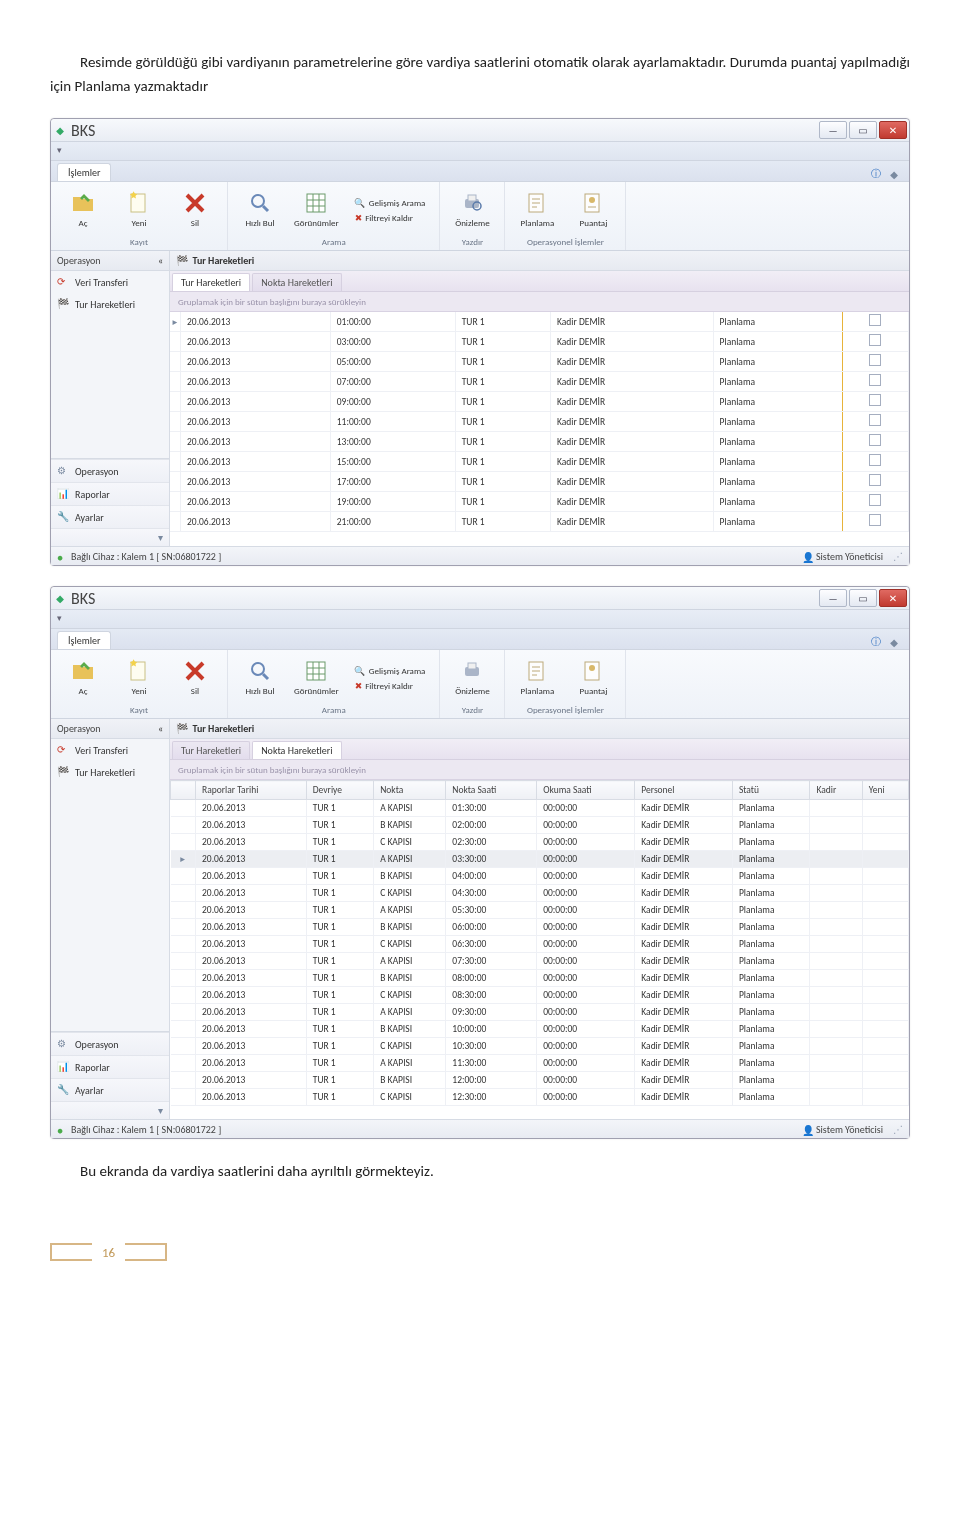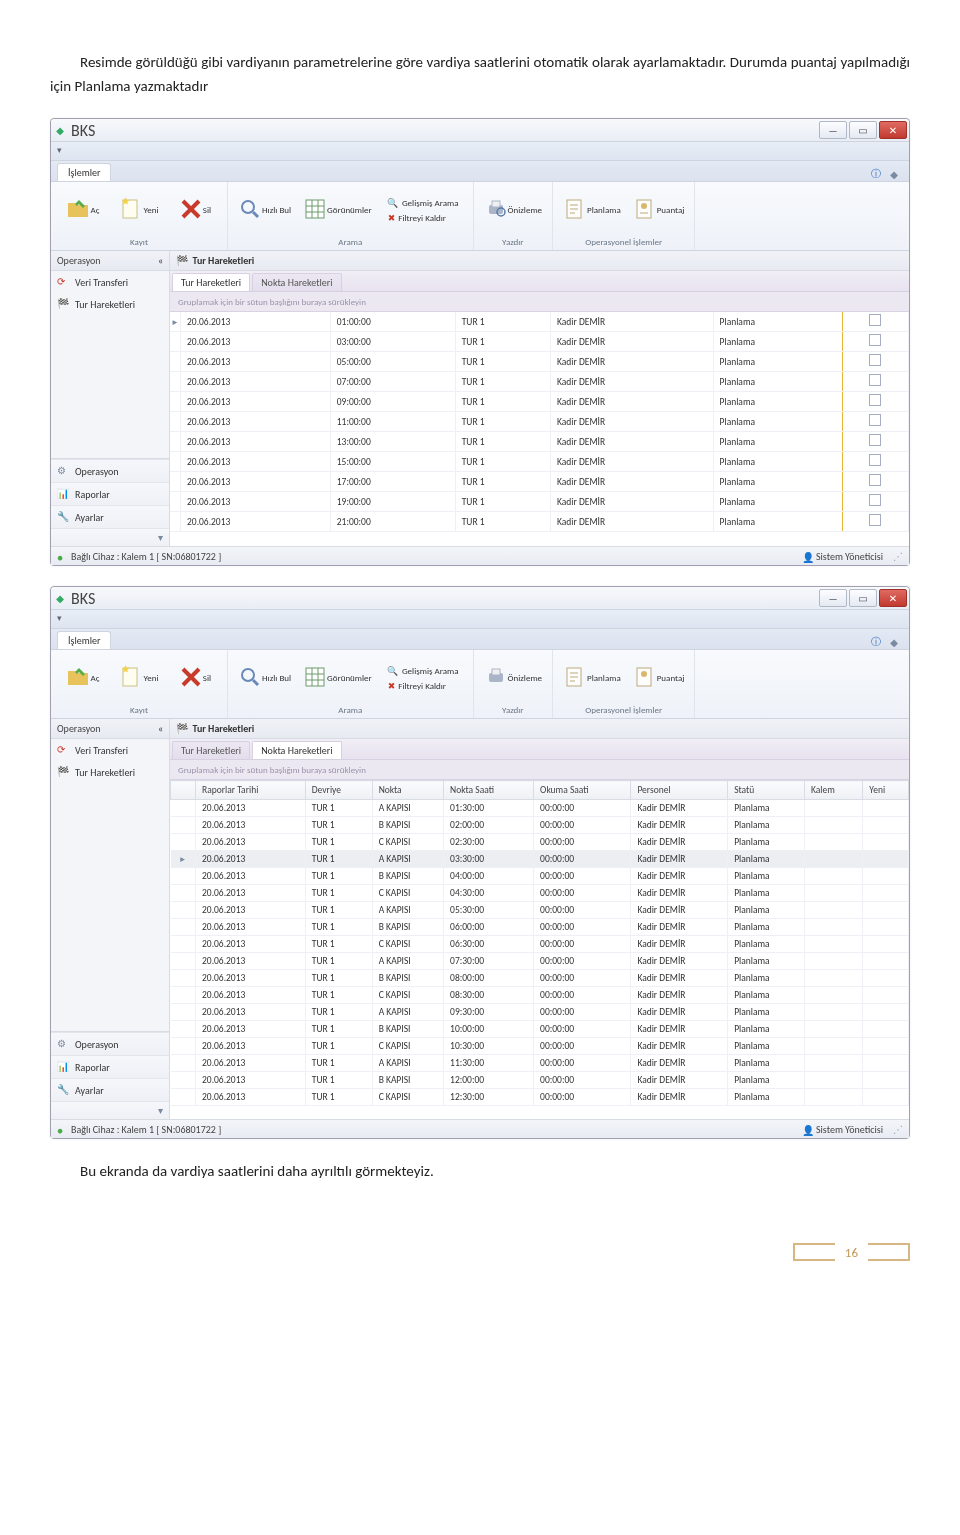--- a/index.html
+++ b/index.html
@@ -13,21 +13,21 @@
   .tb-btn.close{background:linear-gradient(#e06a62,#c13a30);color:#fff;border-color:#a03028;}
   .qat { display:flex;align-items:center;background:linear-gradient(#e8edf6,#dfe5f0);height:18px;padding:0 6px;border-bottom:1px solid #cfd5e0;}
   .qat-ico{width:14px;height:14px;font-size:9px;color:#667;}
   .ribbon-tabs{display:flex;align-items:flex-end;background:linear-gradient(#e4eaf4,#dbe1ee);height:20px;padding-left:6px;border-bottom:1px solid #cfd5e0;}
   .ribbon-tab{background:#fff;border:1px solid #cfd5e0;border-bottom:none;padding:2px 10px;font-size:10px;border-radius:3px 3px 0 0;color:#333;}
   .ribbon-right{flex:1;display:flex;justify-content:flex-end;align-items:center;padding-right:8px;gap:4px;}
   .ribbon-right span{width:14px;height:14px;display:inline-flex;align-items:center;justify-content:center;font-size:10px;}
   .toolbar{display:flex;background:linear-gradient(#f8fafd,#eef2f8);border-bottom:1px solid #cfd5e0;height:68px;}
   .tb-group{display:flex;flex-direction:column;align-items:stretch;border-right:1px solid #e0e4ec;padding:2px 4px;}
   .tb-group .btns{display:flex;flex:1;align-items:center;}
-  .rbtn{display:flex;flex-direction:row;align-items:center;justify-content:center;padding:2px 6px;min-width:44px;font-size:9px;color:#333;}
+  .rbtn{display:flex;flex-direction:column;align-items:center;justify-content:center;padding:2px 6px;min-width:44px;font-size:9px;color:#333;}
   .rbtn-sm{display:flex;align-items:center;padding:1px 6px;font-size:9px;color:#333;}
   .rbtn-sm svg,.rbtn-sm .ic{margin-right:3px;}
   .rbtn svg,.rbtn .ic{width:24px;height:24px;margin-bottom:2px;}
   .grp-label{text-align:center;font-size:9px;color:#6a7586;padding:1px 0;}
   .body{display:flex;height:var(--bodyh,260px);}
   .sidebar{width:118px;border-right:1px solid #d6dbe4;background:#f3f5f9;display:flex;flex-direction:column;}
   .side-head{font-size:10px;color:#444;padding:3px 6px;background:linear-gradient(#f0f2f7,#e7eaf1);border-bottom:1px solid #d6dbe4;display:flex;justify-content:space-between;}
   .side-item{display:flex;align-items:center;padding:4px 6px;font-size:10px;color:#333;}
   .side-item .ic{width:14px;height:14px;margin-right:4px;}
   .side-bottom{margin-top:auto;border-top:1px solid #d6dbe4;}
@@ -44,21 +44,21 @@
   table.g td{border-right:1px solid #eef0f5;border-bottom:1px solid #eef0f5;padding:2px 6px;white-space:nowrap;}
   table.g td.ind{width:10px;text-align:center;color:#7a8aa0;padding:2px 0;}
   table.g th.hl{border-color:#e7b33a;box-shadow:inset 0 0 0 1px #e7b33a;}
   table.g td.hl-l{border-left:1px solid #e7b33a;}
   table.g td.hl-r{border-right:1px solid #e7b33a;}
   .cb{display:inline-block;width:10px;height:10px;border:1px solid #a5aec0;background:#fff;}
   tr.sel td{background:#eceef2;}
   .statusbar{display:flex;align-items:center;background:linear-gradient(#f3f5f9,#e8ebf2);border-top:1px solid #d6dbe4;height:18px;padding:0 6px;font-size:10px;color:#444;}
   .statusbar .ic{width:10px;height:10px;margin-right:4px;}
   .statusbar .spacer{flex:1;}
-  .page-num{text-align:right;margin-top:60px;}
+  .page-num{text-align:left;margin-top:60px;}
   .page-num .frame{display:inline-flex;align-items:center;gap:10px;color:#c29a5a;font-size:13px;}
   .page-num .brk{display:inline-block;width:40px;height:14px;border:2px solid #d7b685;border-right:none;position:relative;}
   .page-num .brk.r{border-right:2px solid #d7b685;border-left:none;}
   svg{display:block;}
 </style>
 </head>
 <body>
 
 <div class="para" style="text-indent:30px;">Resimde görüldüğü gibi vardiyanın parametrelerine göre vardiya saatlerini otomatik olarak ayarlamaktadır. Durumda puantaj yapılmadığı için Planlama yazmaktadır</div>
 
@@ -482,21 +482,21 @@
             <tbody>
               <tr>
                 <th style="width:12px;"></th>
                 <th>Raporlar Tarihi</th>
                 <th>Devriye</th>
                 <th>Nokta</th>
                 <th>Nokta Saati</th>
                 <th>Okuma Saati</th>
                 <th>Personel</th>
                 <th>Statü</th>
-                <th>Kalem</th>
+                <th>Kadir</th>
                 <th>Yeni</th>
               </tr>
               <tr>
                 <td class="ind"></td>
                 <td>20.06.2013</td>
                 <td>TUR 1</td>
                 <td>A KAPISI</td>
                 <td>01:30:00</td>
                 <td>00:00:00</td>
                 <td>Kadir DEMİR</td>

